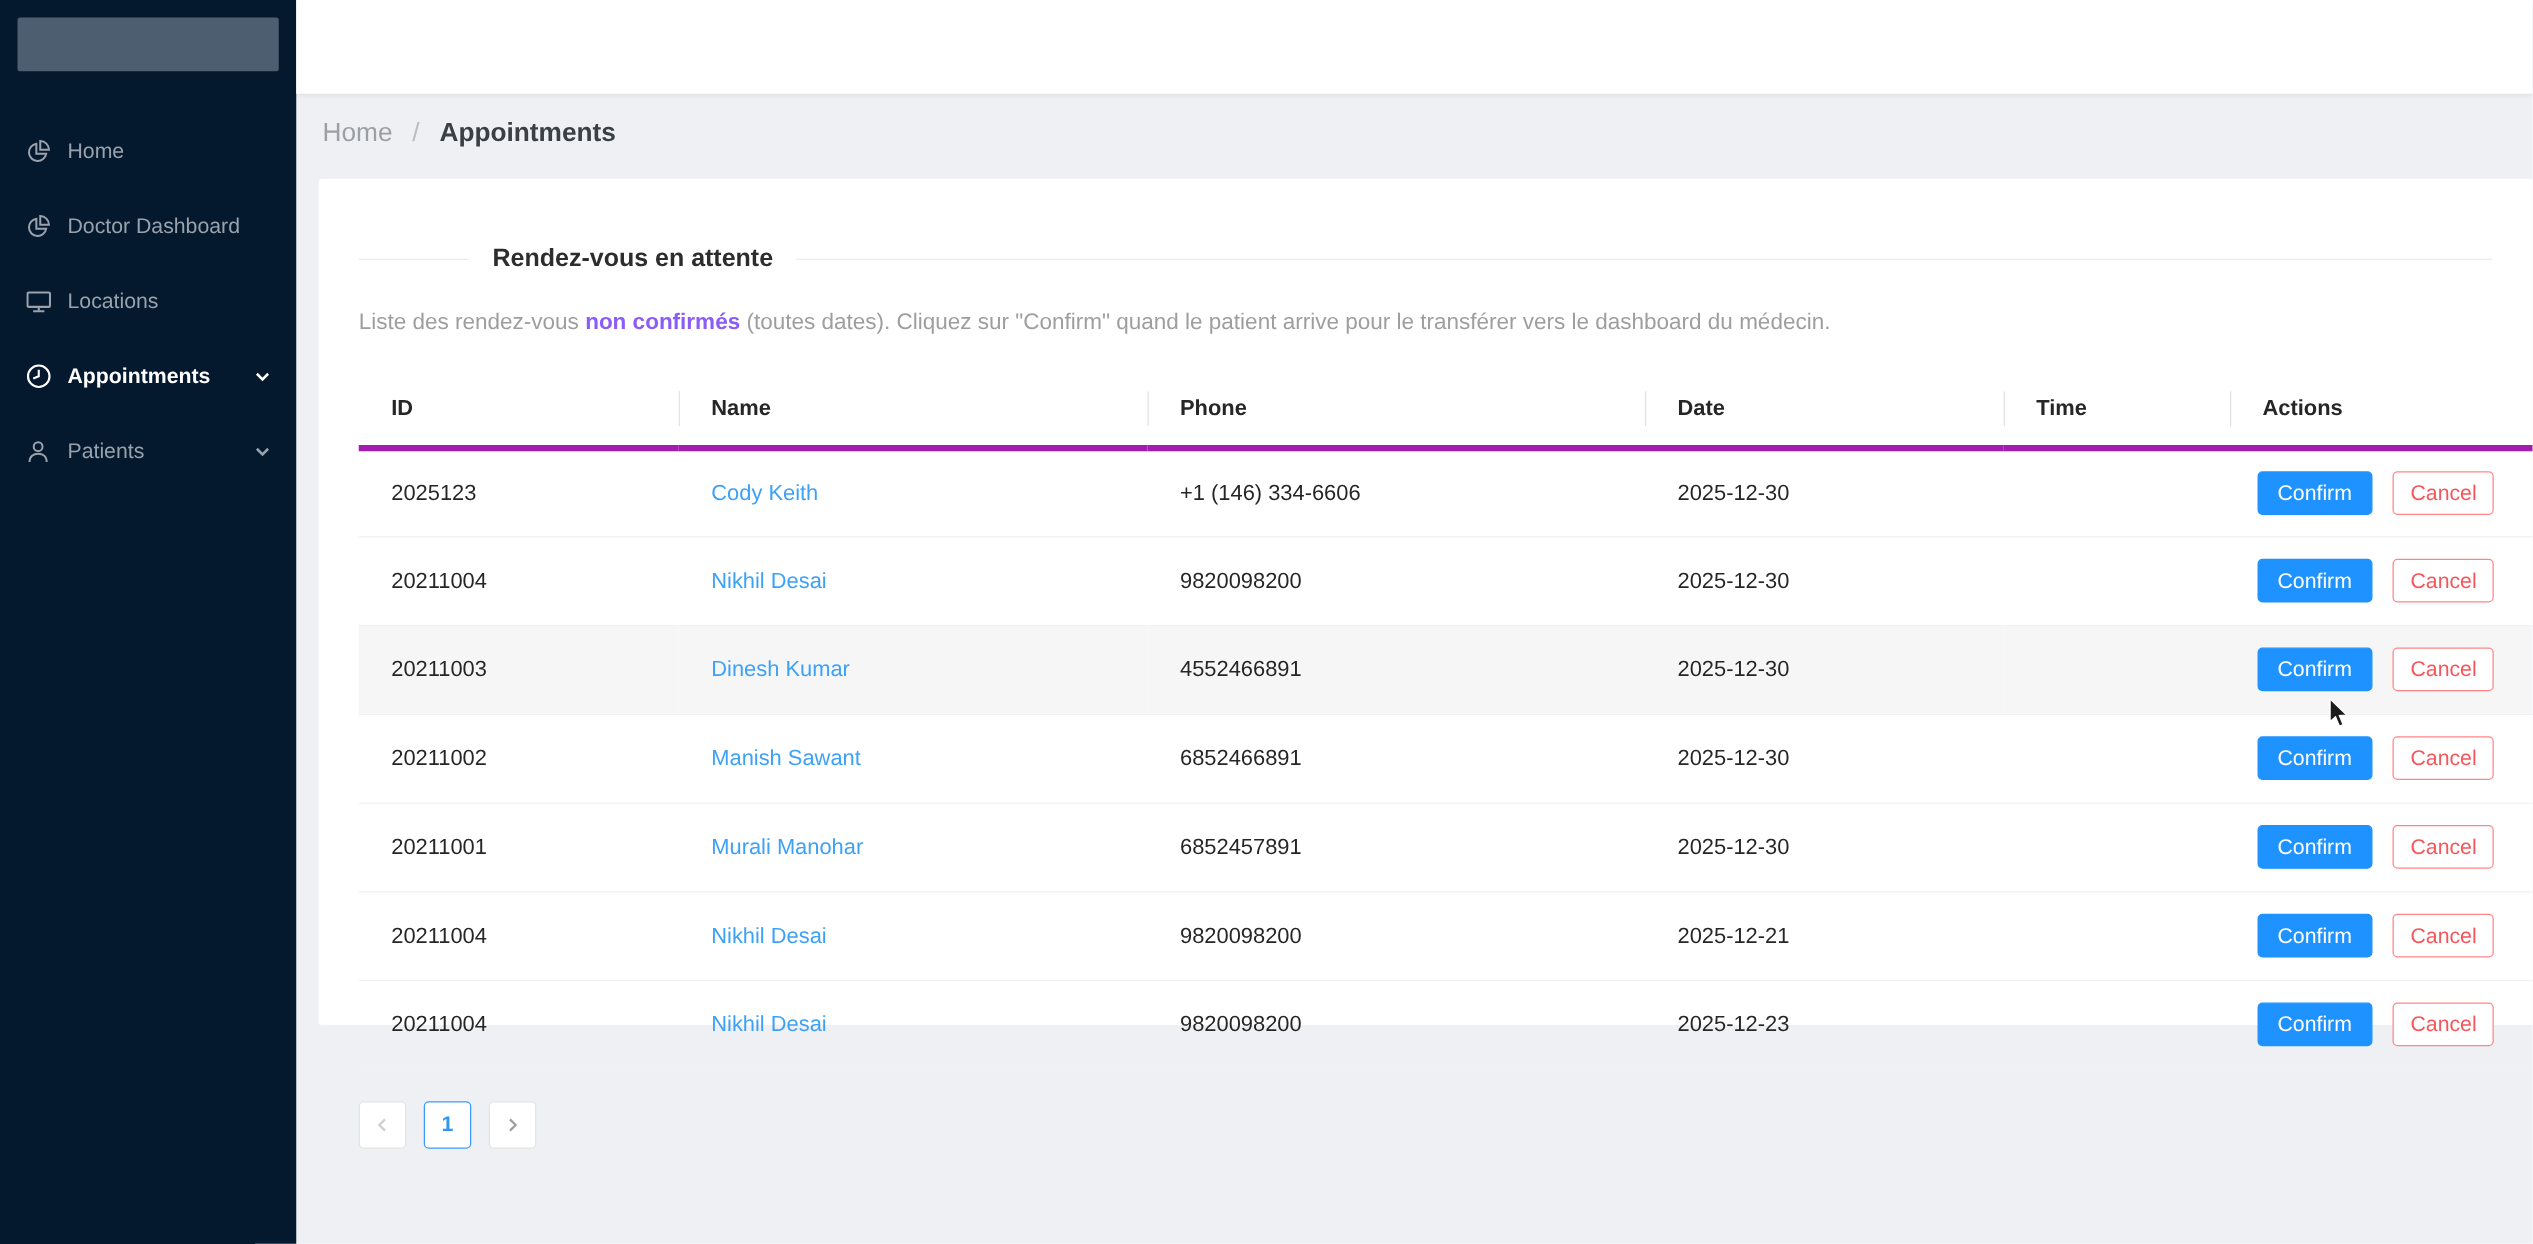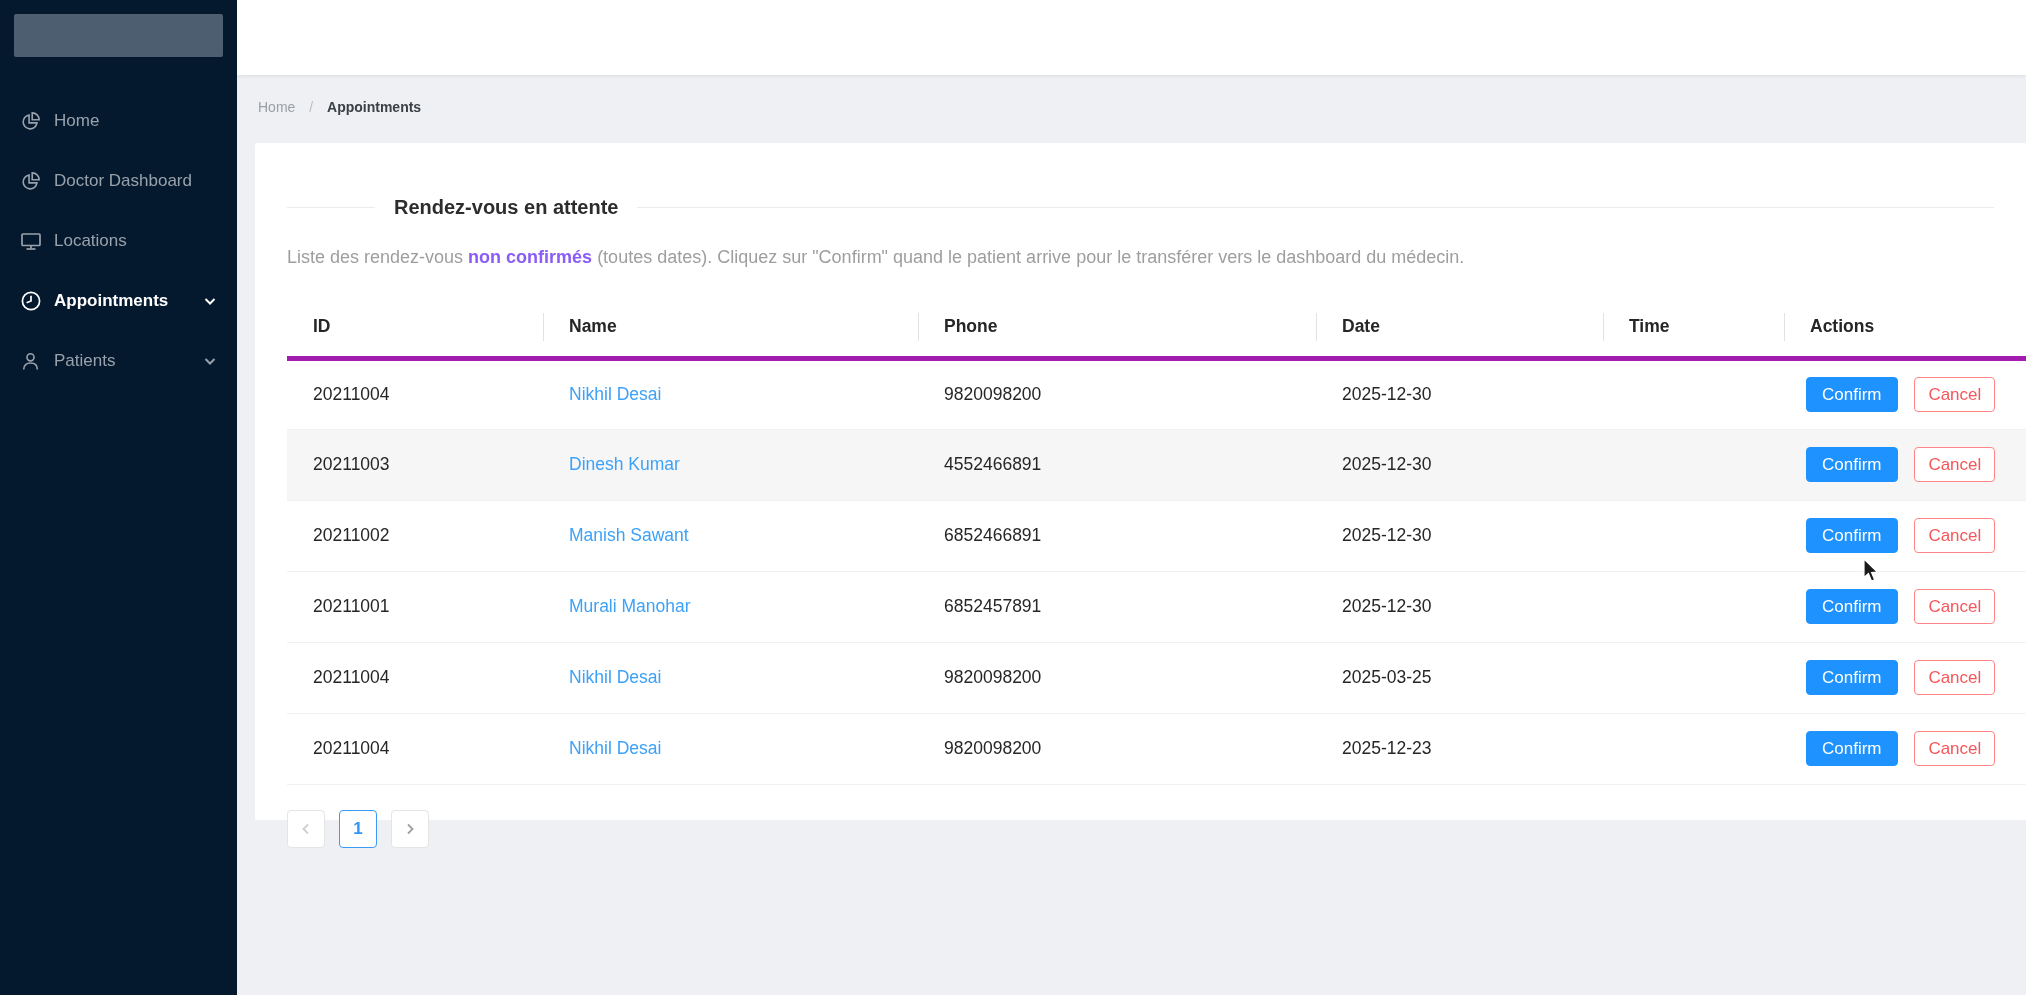--- a/index.html
+++ b/index.html
@@ -23,21 +23,21 @@
   .nav-item .icon { width:21px; height:21px; margin-right:13px; display:flex; align-items:center; justify-content:center; }
   .nav-item .icon svg { display:block; }
   .nav-item.active { color:#ffffff; font-weight:700; }
   .nav-item .chevron { margin-left:auto; display:flex; }
 
   
   .main { flex:1; min-width:0; display:flex; flex-direction:column; }
   .topbar { height:75px; background:#ffffff; box-shadow:0 1px 4px rgba(0,21,41,.08); position:relative; z-index:2; }
   .content { flex:1; }
 
-  .breadcrumb { padding:22px 0 0 21px; font-size:14px; color:#9aa0a6; line-height:20px; }
+  .breadcrumb { padding:22px 0 0 21px; font-size:21px; color:#9aa0a6; line-height:20px; }
   .breadcrumb .crumb-link { cursor:pointer; }
   .breadcrumb .sep { margin:0 10px; color:#b9bec4; }
   .breadcrumb .current { color:#3b4046; font-weight:600; }
 
   
   .card {
     margin:26px 0 0 18px; width:1771px; height:677px;
     background:#ffffff; border-radius:2px;
     padding:52px 0 0 32px; position:relative;
   }
@@ -195,20 +195,31 @@
               <th>ID</th>
               <th>Name</th>
               <th>Phone</th>
               <th>Date</th>
               <th>Time</th>
               <th>Actions</th>
             </tr>
           </thead>
           <tbody id="table-body">
               <tr>
+    <td>2025123</td>
+    <td><a class="name-link">Cody Keith</a></td>
+    <td>+1 (146) 334-6606</td>
+    <td>2025-12-30</td>
+    <td></td>
+    <td class="actions">
+      <button class="btn btn-confirm">Confirm</button>
+      <button class="btn btn-cancel">Cancel</button>
+    </td>
+  </tr>
+              <tr>
     <td>20211004</td>
     <td><a class="name-link">Nikhil Desai</a></td>
     <td>9820098200</td>
     <td>2025-12-30</td>
     <td></td>
     <td class="actions">
       <button class="btn btn-confirm">Confirm</button>
       <button class="btn btn-cancel">Cancel</button>
     </td>
   </tr>
@@ -242,21 +253,21 @@
     <td></td>
     <td class="actions">
       <button class="btn btn-confirm">Confirm</button>
       <button class="btn btn-cancel">Cancel</button>
     </td>
   </tr>
               <tr>
     <td>20211004</td>
     <td><a class="name-link">Nikhil Desai</a></td>
     <td>9820098200</td>
-    <td>2025-03-25</td>
+    <td>2025-12-21</td>
     <td></td>
     <td class="actions">
       <button class="btn btn-confirm">Confirm</button>
       <button class="btn btn-cancel">Cancel</button>
     </td>
   </tr>
               <tr>
     <td>20211004</td>
     <td><a class="name-link">Nikhil Desai</a></td>
     <td>9820098200</td>

